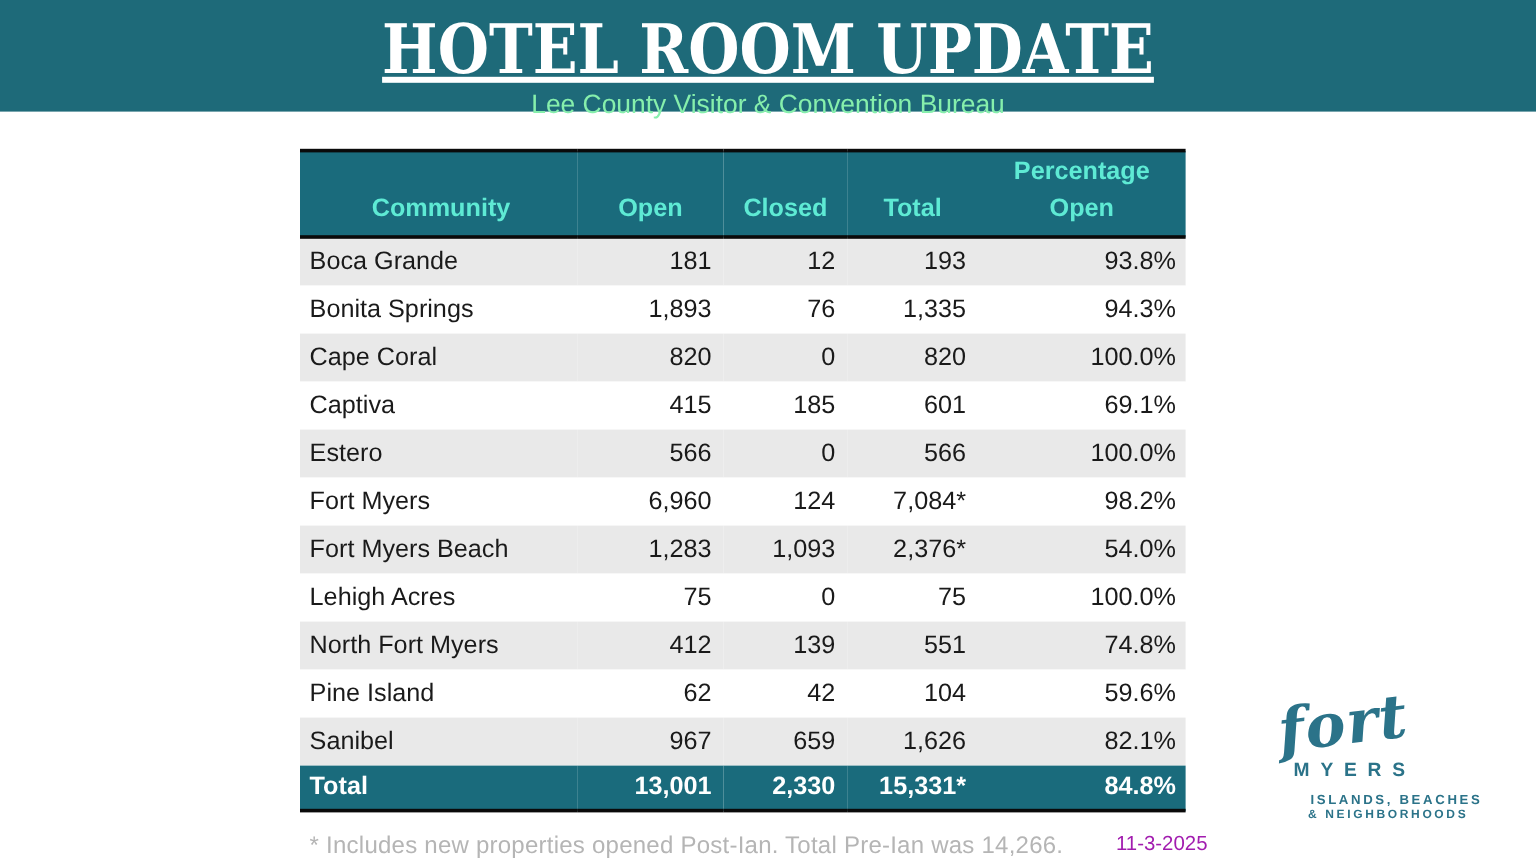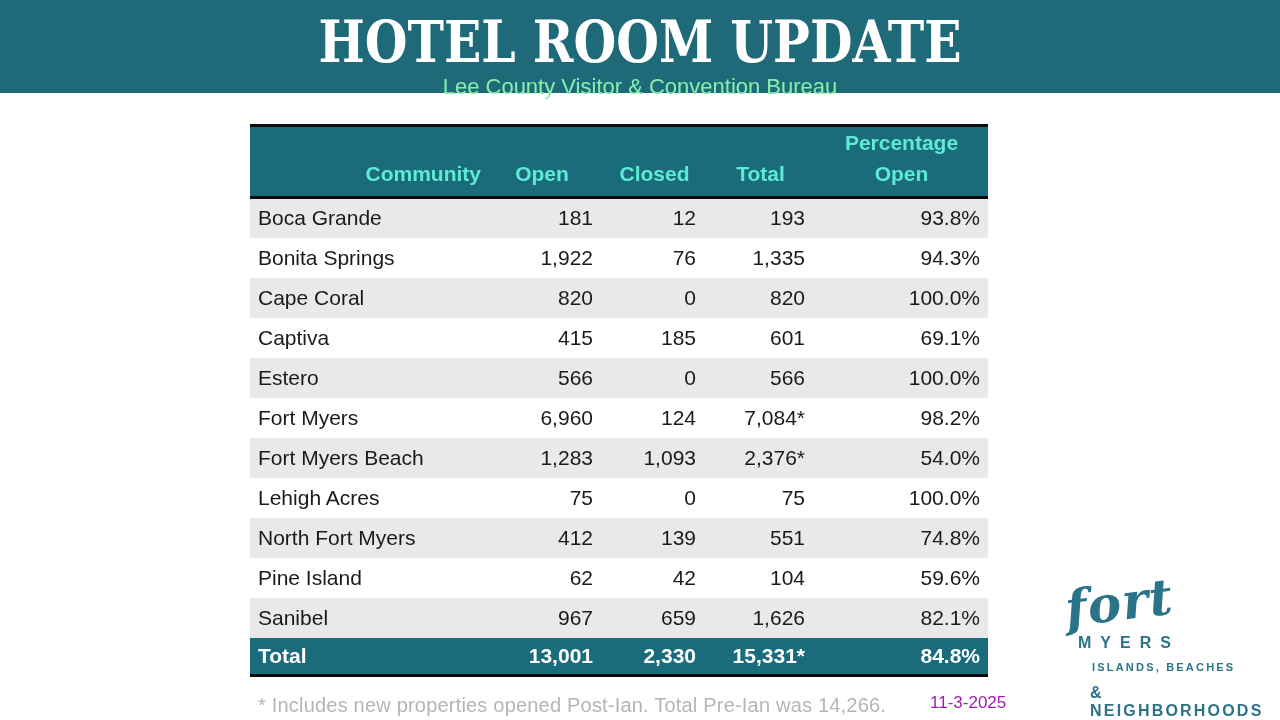--- a/index.html
+++ b/index.html
@@ -12,20 +12,21 @@
     position: relative;
   }
 
   
   .banner {
     position: absolute; top: 0; left: 0;
     width: 1280px; height: 93px;
     background: #1E6A79;
     color: #ffffff;
     text-align: center;
+    text-decoration: underline;
   }
   .banner h1 {
     margin: 0;
     padding-top: 11px;
     font-family: "DejaVu Serif", serif;
     font-weight: bold;
     font-size: 57px;
     line-height: 62px;
     letter-spacing: 0px;
     transform: scaleX(0.86);
@@ -56,21 +57,21 @@
     background: #1A6B7C;
     color: #5eead4;
     font-weight: bold;
     height: 70px;
     vertical-align: bottom;
     padding: 0 0 7px 0;
     text-align: center;
     line-height: 31px;
     border-bottom: 3px solid #0a0a0a;
   }
-  table.rooms thead th.c-com { text-align: right; padding-left: 4px; }
+  table.rooms thead th.c-com { text-align: center; padding-left: 4px; }
   table.rooms thead th .hdr-line { display: block; }
 
   table.rooms tbody td {
     height: 40px;
     padding: 0;
     text-align: right;
     font-weight: normal;
   }
   table.rooms tbody td.c-com  { text-align: left; padding-left: 8px; }
   table.rooms tbody td.c-open,
@@ -118,23 +119,22 @@
     letter-spacing: 9px;
     color: #2B7389;
   }
   .logo-tag1 {
     position: absolute; left: 37px; top: 81px;
     font-size: 11px; font-weight: bold; letter-spacing: 2.2px;
     color: #2B7389;
   }
   .logo-tag2 {
     position: absolute; left: 35px; top: 94px;
-    font-size: 16px; font-weight: bold; letter-spacing: 2.2px;
-    color: #2B7389;
-    margin-top: 10px;
+    font-size: 10px; font-weight: bold; letter-spacing: 2.2px;
+    color: #2B7389;
   }
 </style>
 </head>
 <body>
 
 <div class="slide">
 
   <header class="banner">
     <h1>HOTEL ROOM UPDATE</h1>
     <div class="subtitle">Lee County Visitor &amp; Convention Bureau</div>
@@ -164,21 +164,21 @@
       <tbody>
         <tr>
           <td class="c-com">Boca Grande</td>
           <td class="c-open">181</td>
           <td class="c-closed">12</td>
           <td class="c-total">193</td>
           <td class="c-pct">93.8%</td>
         </tr>
         <tr>
           <td class="c-com">Bonita Springs</td>
-          <td class="c-open">1,922</td>
+          <td class="c-open">1,893</td>
           <td class="c-closed">76</td>
           <td class="c-total">1,335</td>
           <td class="c-pct">94.3%</td>
         </tr>
         <tr>
           <td class="c-com">Cape Coral</td>
           <td class="c-open">820</td>
           <td class="c-closed">0</td>
           <td class="c-total">820</td>
           <td class="c-pct">100.0%</td>

